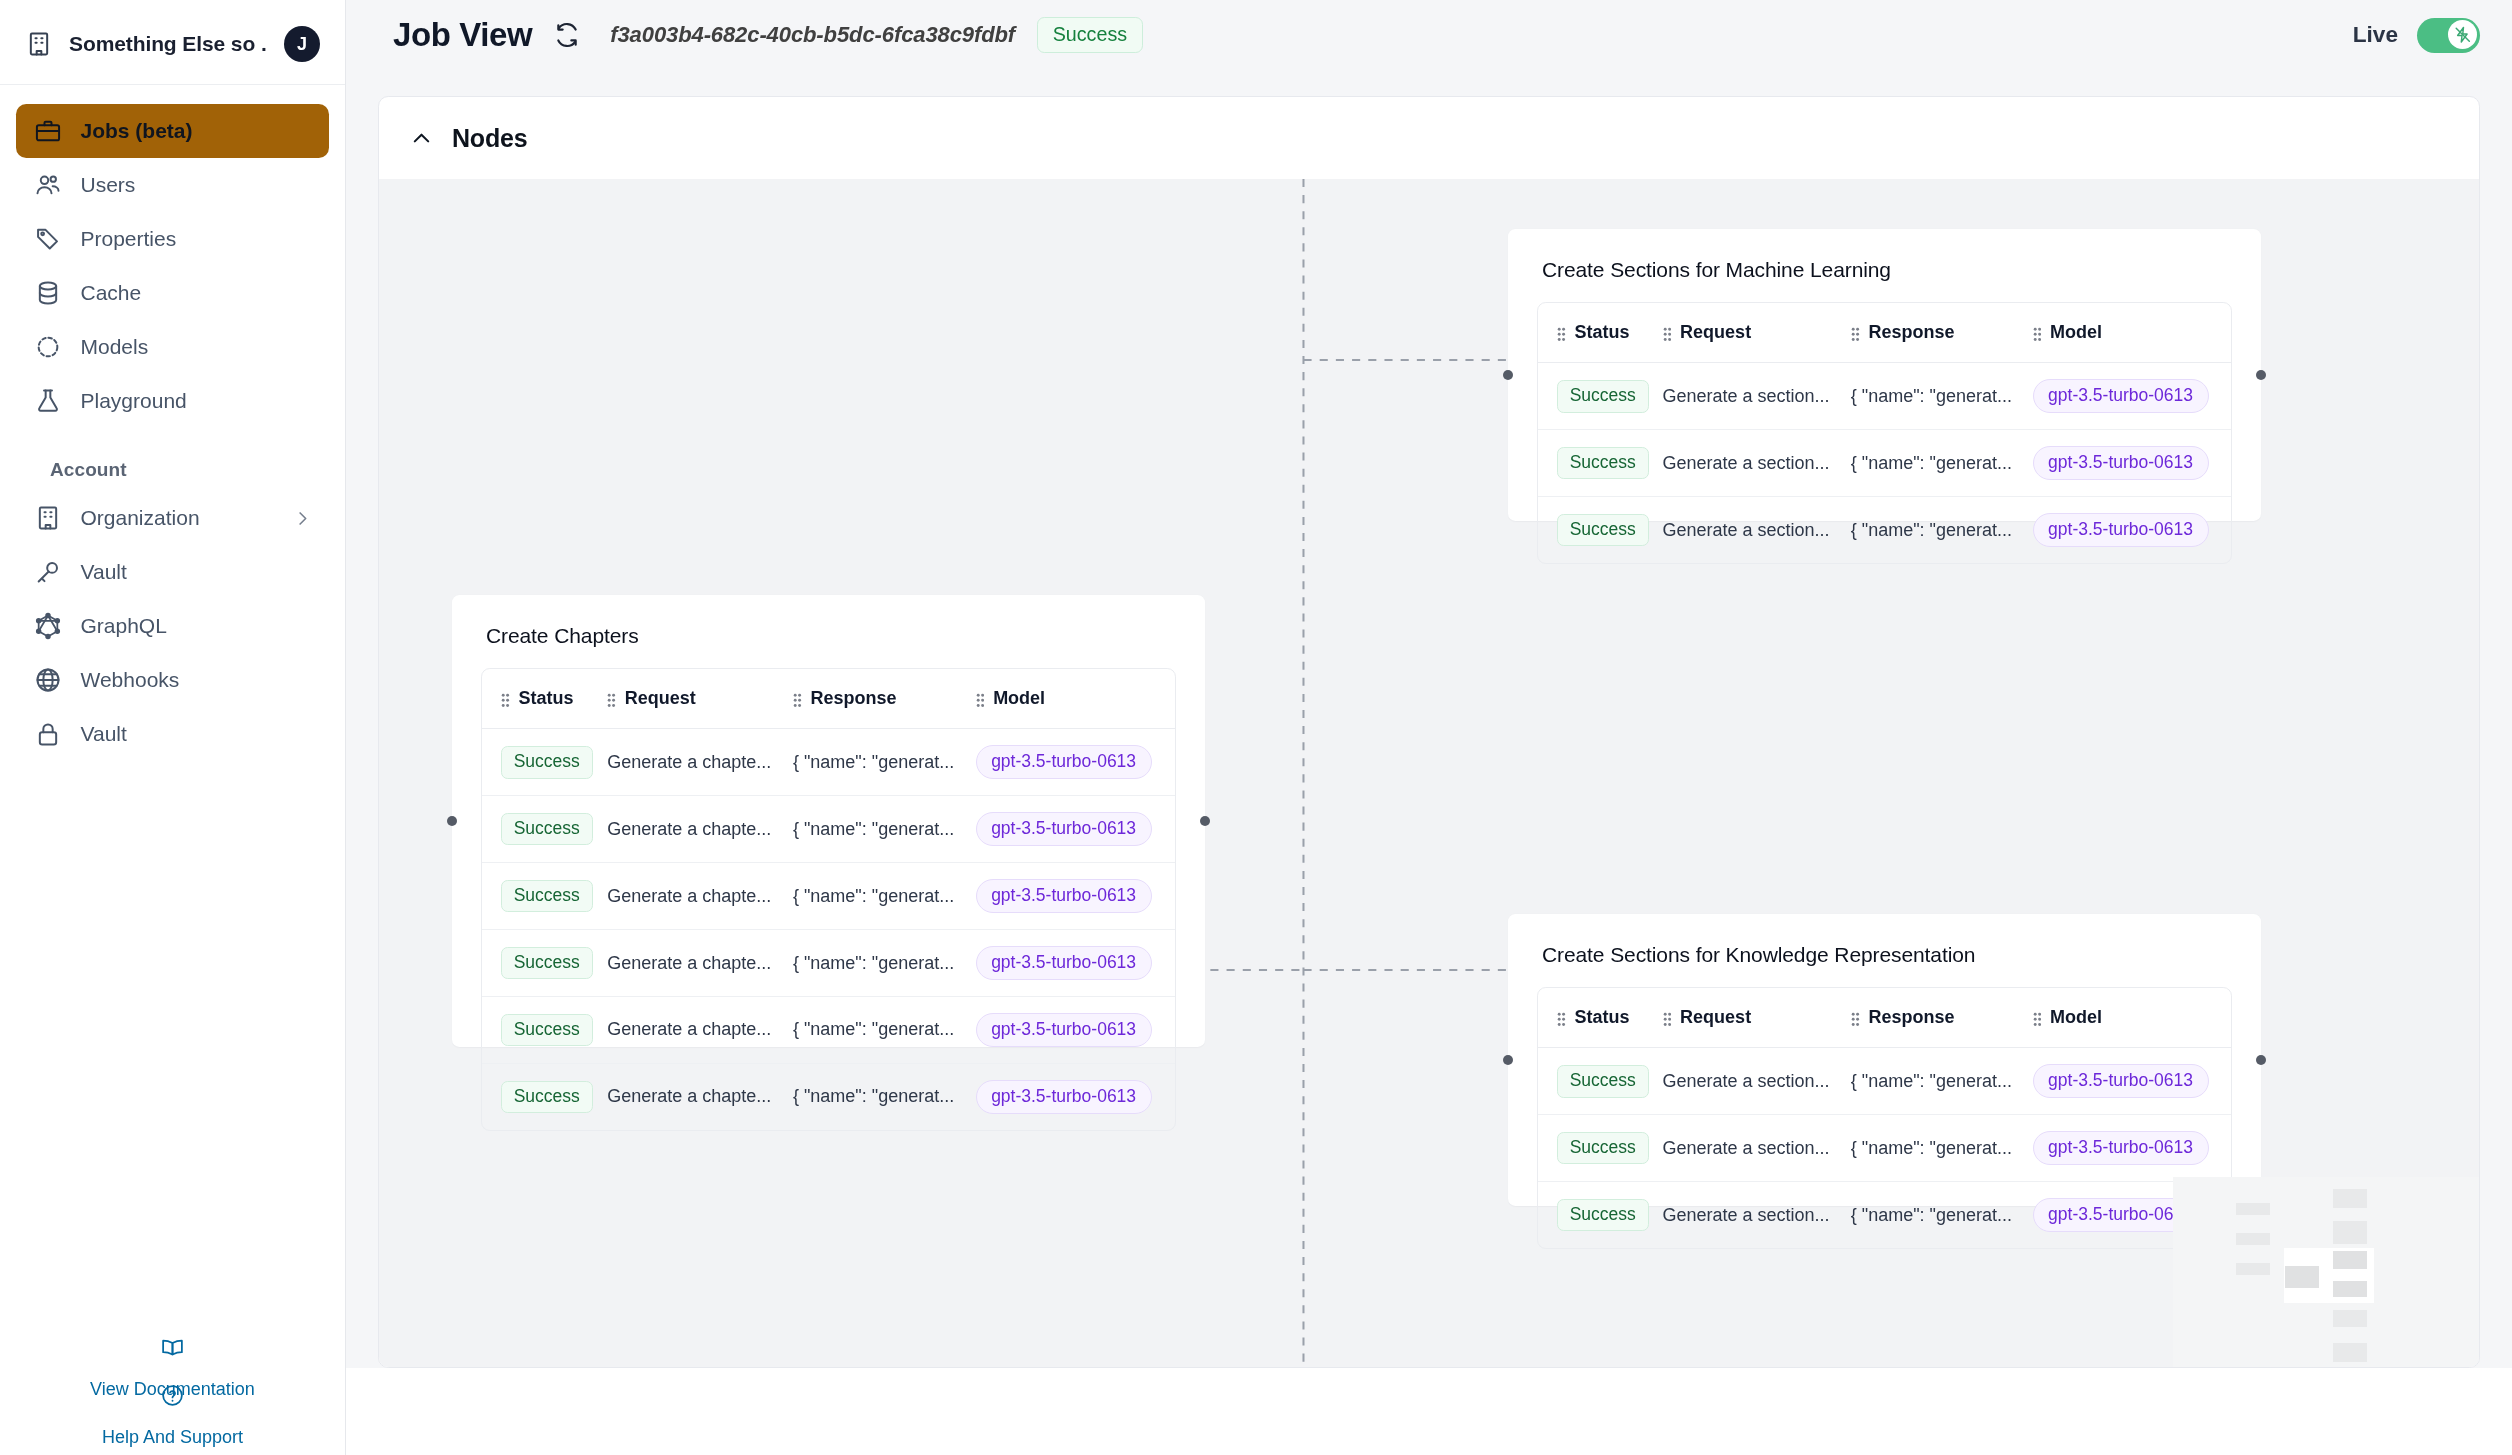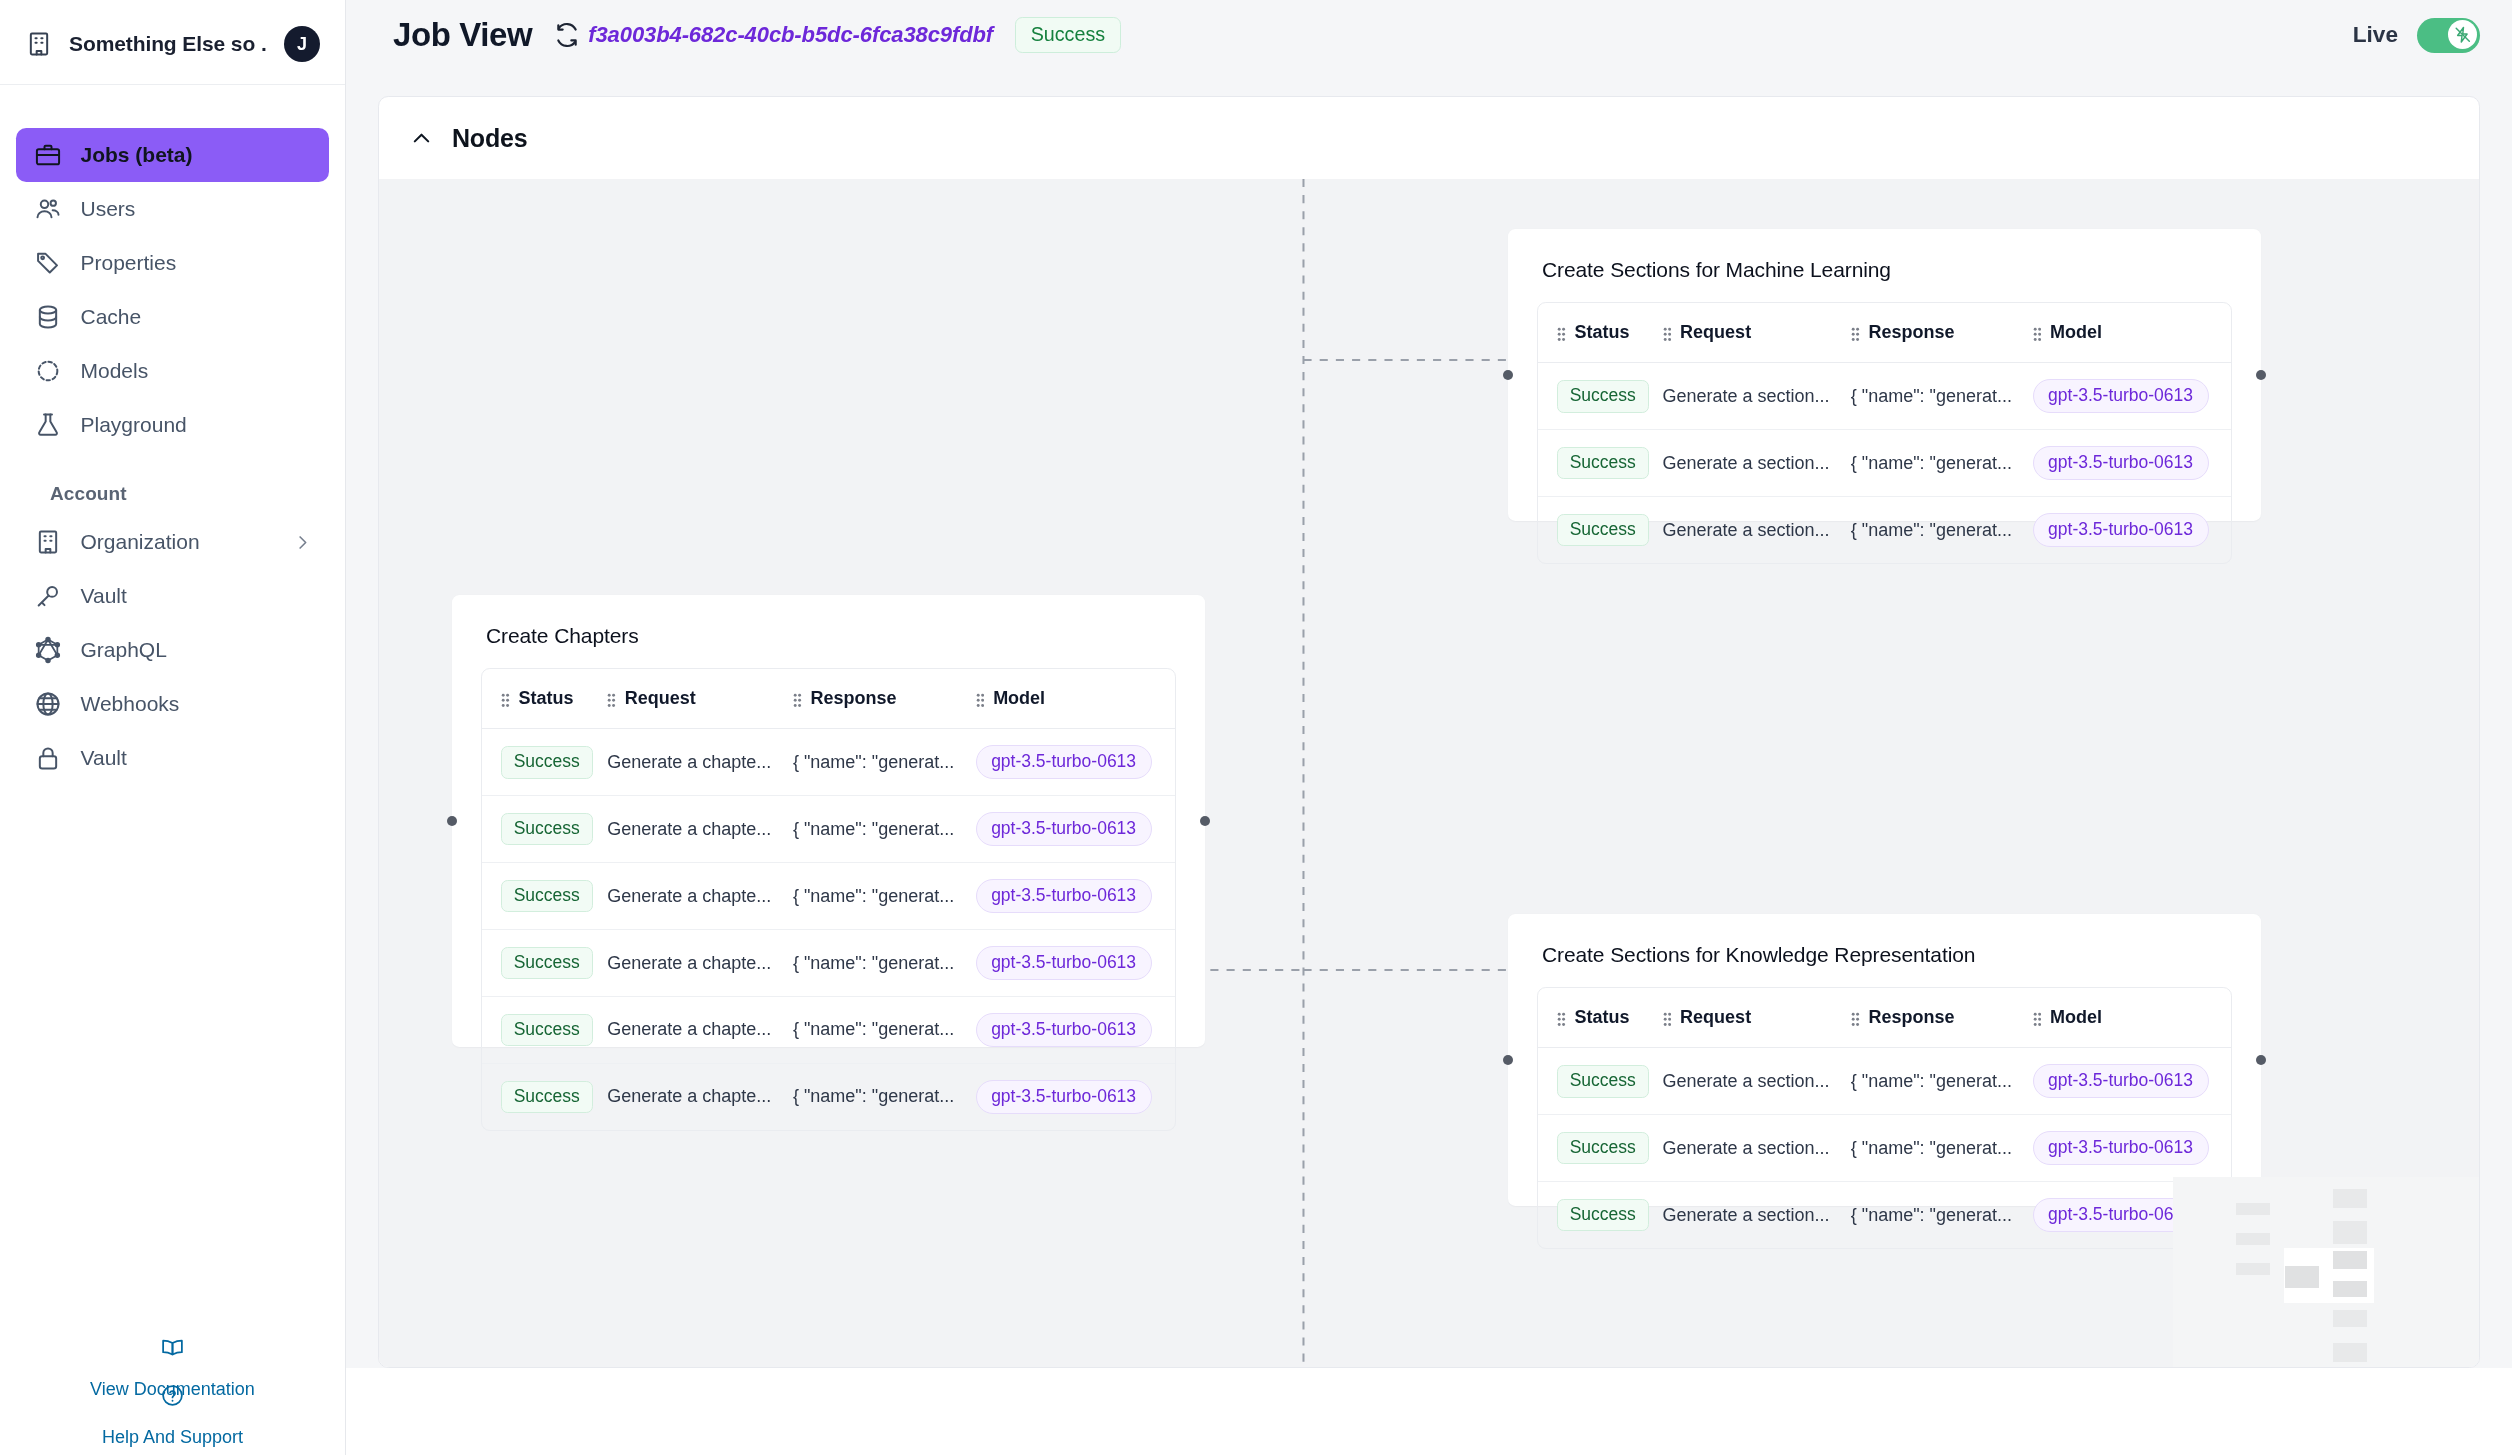--- a/index.html
+++ b/index.html
@@ -37,21 +37,21 @@
     display: flex; align-items: center; justify-content: center;
     font-size: 18px; font-weight: 600; flex: 0 0 36px;
   }
   .nav { padding: 19px 16px 0 16px; }
   .nav-item {
     display: flex; align-items: center; gap: 19px;
     height: 54px; padding: 0 17.5px; border-radius: 10.2px;
     color: #475467; font-size: 21px; cursor: pointer;
     position: relative;
   }
-  .nav-item.active { background: #8b5cf6; color: #10151f; font-weight: 700; margin-top: 24px; }
+  .nav-item.active { background: #a16207; color: #10151f; font-weight: 700; }
   .nav-item .ico { width: 28px; height: 28px; flex: 0 0 28px; display:block; }
   .nav-label { white-space: nowrap; }
   .nav-chevron { margin-left: auto; width: 19px; height: 19px; opacity: .75; }
   .section-label {
     font-size: 19px; color: #5a6474; font-weight: 600;
     padding: 31px 34px 10.2px 34px; letter-spacing: 0.1px;
   }
   .sidebar-footer { margin-top: auto; padding: 0 16px 25px 16px; }
   .sidebar-footer .nav-item { font-size: 18px; height: 48px; color: #0369a1; flex-direction: column; }
   .sidebar-footer .nav-item .ico { width: 25px; height: 25px; flex: 0 0 25px; }
@@ -71,22 +71,22 @@
   }
   .page-title {
     font-size: 33px; font-weight: 700; color: #101828;
     letter-spacing: -0.4px;
   }
   .refresh-icon {
     width: 26px; height: 26px; margin-left: 22px; color: #1d2433;
     flex: 0 0 26px;
   }
   .job-id {
-    margin-left: 8px; font-size: 22px; font-style: italic;
-    color: #6d28d9; font-weight: 600; letter-spacing: -0.1px;
+    margin-left: 30px; font-size: 22px; font-style: italic;
+    color: #404040; font-weight: 600; letter-spacing: -0.1px;
   }
   .badge-success {
     margin-left: 22px;
     background: #f1fbf4; border: 1.5px solid #cdeedb; color: #15803d;
     border-radius: 7.3px; padding: 5.1px 14.6px 6.6px 14.6px;
     font-size: 19.7px; font-weight: 500;
   }
   .live-wrap { margin-left: auto; display: flex; align-items: center; gap: 19px; }
   .live-label { font-size: 22.6px; font-weight: 600; color: #2b3445; }
   .toggle {

